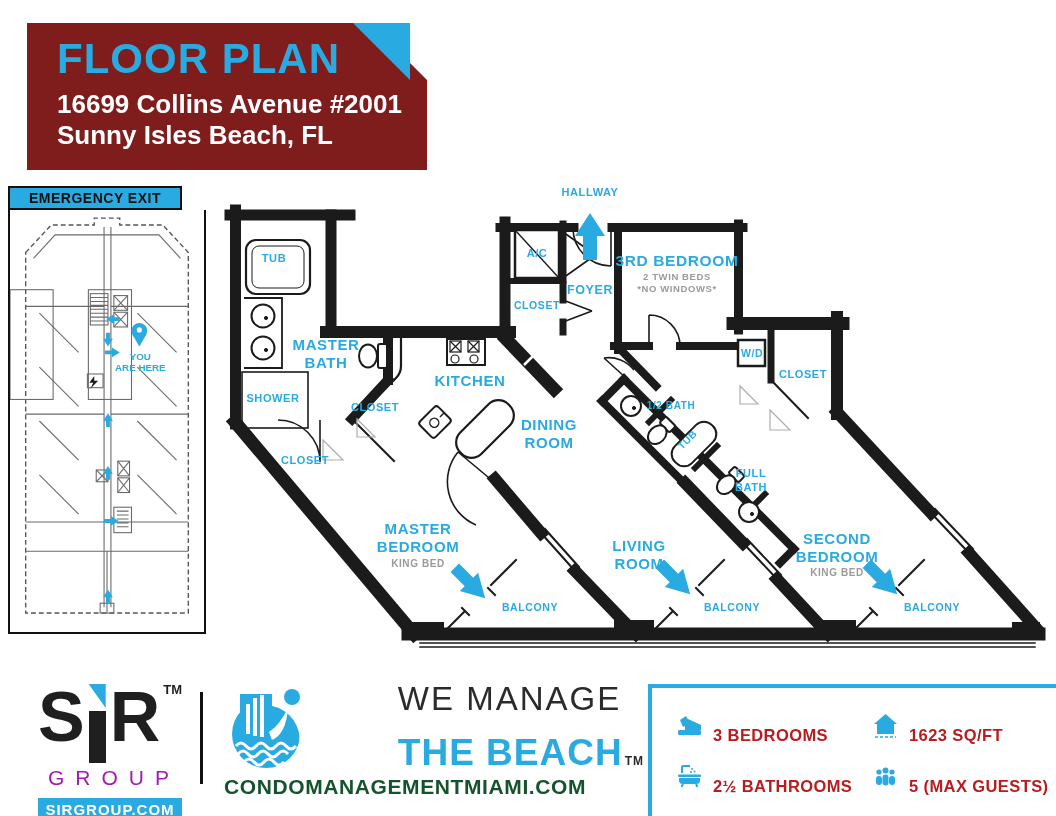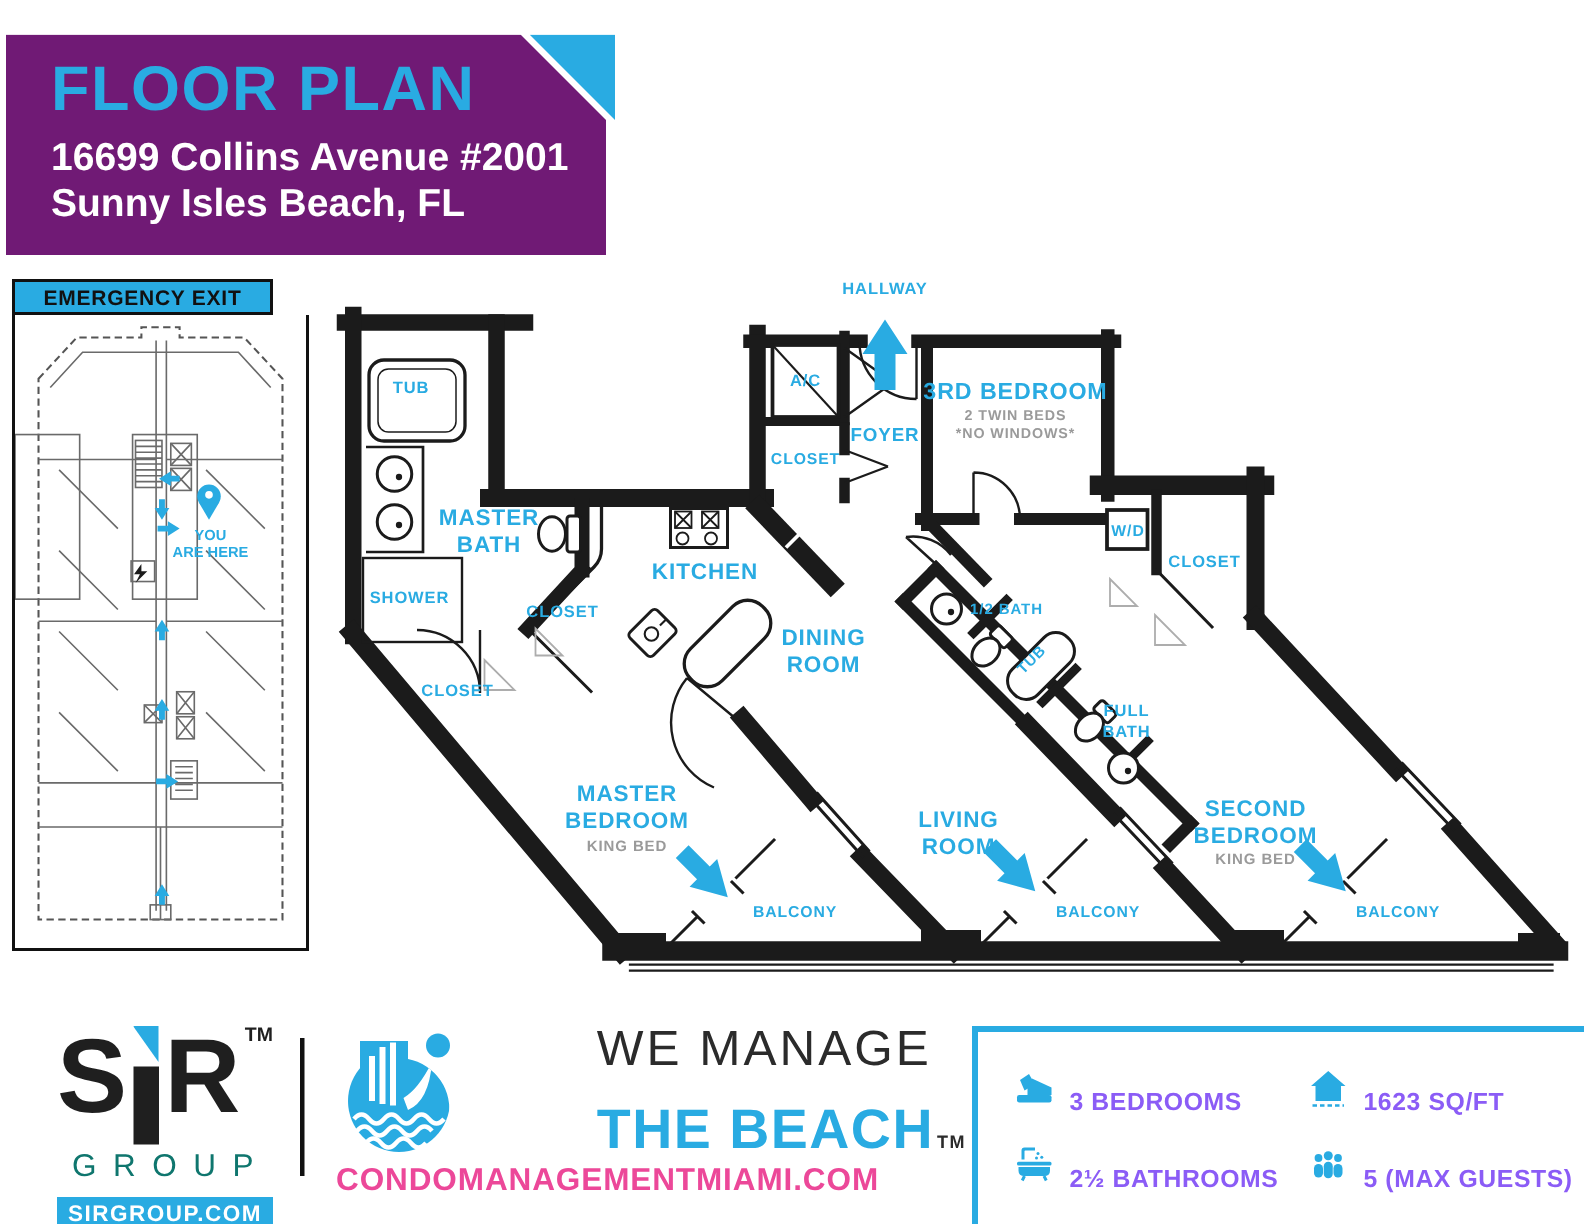--- a/index.html
+++ b/index.html
@@ -1,19 +1,19 @@
 <!DOCTYPE html>
 <html><head>
 <meta charset="utf-8">
 <style>
   html,body{margin:0;padding:0;background:#e8e8e8;}
   .page{position:relative;width:1056px;height:816px;background:#ffffff;overflow:hidden;
         font-family:"Liberation Sans",sans-serif;color:#231F20;}
   
-  .header-box{position:absolute;left:4px;top:23px;width:428px;height:147px;background:#701a75;
+  .header-box{position:absolute;left:27px;top:23px;width:428px;height:147px;background:#7f1d1d;
               clip-path:polygon(0 0,343px 0,400px 57px,400px 147px,0 147px);}
   .header-notch{position:absolute;left:353px;top:23px;width:57px;height:57px;background:#29ABE2;
                 clip-path:polygon(0 0,100% 0,100% 100%);}
   .header-title{position:absolute;left:30px;top:12px;font-size:42px;font-weight:800;color:#29ABE2;letter-spacing:1px;}
   .header-addr{position:absolute;left:30px;top:66px;font-size:26px;font-weight:700;color:#fff;line-height:1.2;}
   
   .em-panel{position:absolute;left:8px;top:186px;width:174px;}
   .em-header{box-sizing:border-box;height:24px;background:#29ABE2;border:2px solid #111;
              font-size:14px;font-weight:800;text-align:center;line-height:20px;color:#111;letter-spacing:.5px;}
   .em-map{box-sizing:border-box;width:198px;height:424px;border:2px solid #111;border-top:none;background:#fff;}
@@ -23,36 +23,36 @@
   .lbl{fill:#29ABE2;letter-spacing:.6px;}
   .sub{fill:#9A9A9A;letter-spacing:.6px;}
   
   .sir{position:absolute;left:28px;top:684px;width:164px;text-align:center;}
   .sir-word{display:flex;justify-content:center;align-items:flex-start;position:relative;height:78px;}
   .sir-letter{font-size:70px;line-height:66px;font-weight:800;color:#1f1f1f;}
   .sir-i{width:17px;margin:0 4px;display:flex;flex-direction:column;align-items:stretch;}
   .sir-tri{height:24px;background:#29ABE2;clip-path:polygon(0 0,100% 0,100% 100%);}
   .sir-bar{height:52px;background:#1f1f1f;margin-top:3px;}
   .sir-tm{font-size:13px;font-weight:800;color:#1f1f1f;margin-left:3px;margin-top:-2px;}
-  .sir-group{font-size:21px;font-weight:500;color:#0f766e;letter-spacing:11px;margin-left:8px;margin-top:4px;}
+  .sir-group{font-size:21px;font-weight:500;color:#a21caf;letter-spacing:11px;margin-left:8px;margin-top:4px;}
   .sir-chip{display:inline-block;background:#29ABE2;color:#fff;font-size:15px;font-weight:800;
             letter-spacing:1px;padding:3px 7px;margin-top:8px;}
   .divider{position:absolute;left:200px;top:692px;width:3px;height:92px;background:#111;}
   .beach{position:absolute;left:224px;top:682px;width:420px;}
   .beach-top{display:flex;align-items:center;justify-content:space-between;}
   .beach-text{margin-left:8px;}
   .beach-l1{font-size:33px;font-weight:500;color:#2b2b2b;letter-spacing:2px;line-height:1.05;}
   .beach-l2{font-size:37px;font-weight:800;color:#29ABE2;letter-spacing:1px;line-height:1.05;margin-top:17px;}
   .beach-tm{font-size:12px;font-weight:800;color:#2b2b2b;margin-left:2px;}
-  .beach-site{font-size:21px;font-weight:600;color:#ec4899;letter-spacing:.6px;margin-top:3px;}
+  .beach-site{font-size:21px;font-weight:600;color:#14532d;letter-spacing:.6px;margin-top:3px;}
   .stats{position:absolute;left:648px;top:684px;width:408px;height:132px;box-sizing:border-box;
          border-top:4px solid #29ABE2;border-left:4px solid #29ABE2;padding:18px 0 0 24px;}
   .stats-grid{display:grid;grid-template-columns:196px auto;row-gap:12px;}
   .stat{display:flex;align-items:center;gap:10px;}
-  .stat-label{font-size:16.5px;font-weight:800;color:#8b5cf6;letter-spacing:.4px;white-space:nowrap;margin-top:20px;}
+  .stat-label{font-size:16.5px;font-weight:800;color:#b91c1c;letter-spacing:.4px;white-space:nowrap;margin-top:20px;}
   .sicon{width:27px;height:27px;flex:0 0 27px;}
 </style>
 </head>
 <body>
 
 <div class="page">
 
   <div class="header-box">
     <div class="header-title">FLOOR PLAN</div>
     <div class="header-addr">

